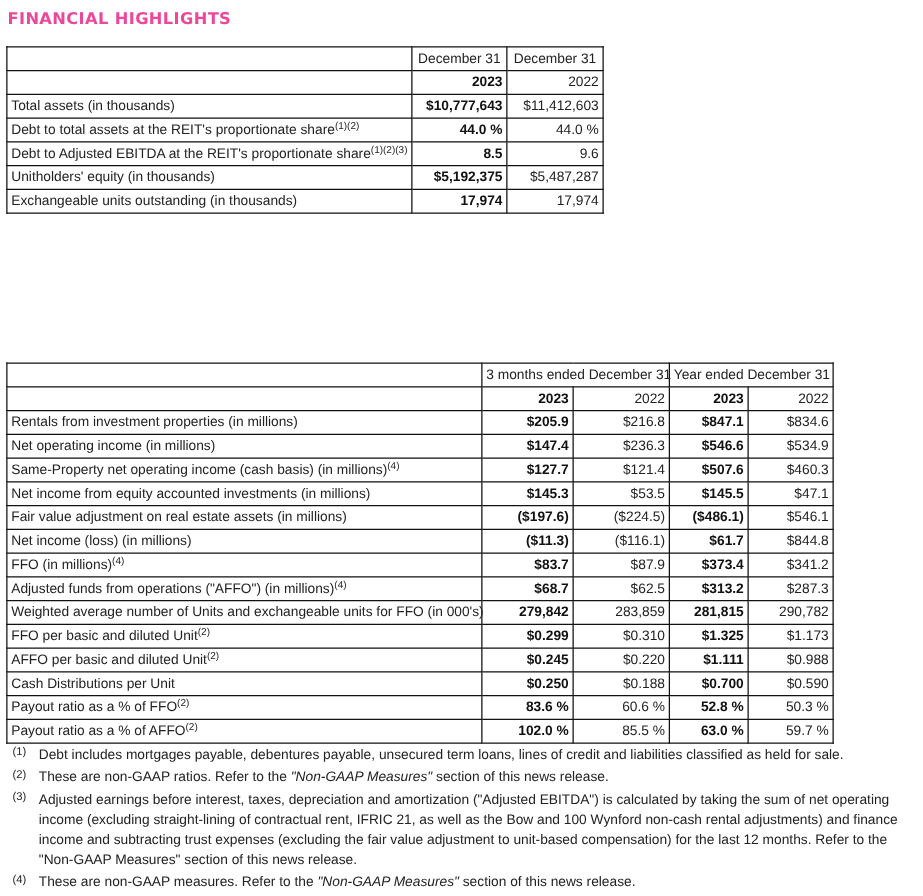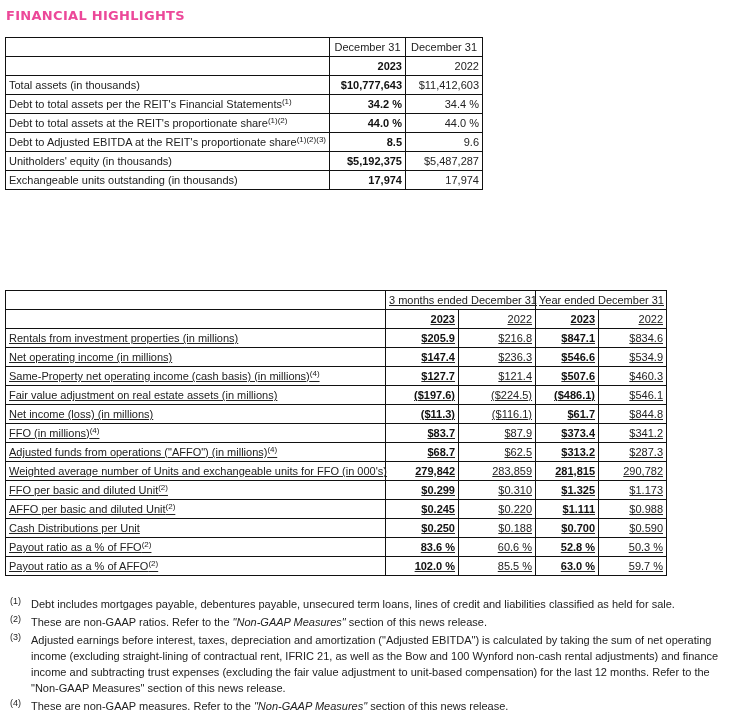--- a/index.html
+++ b/index.html
@@ -15,21 +15,21 @@
   table { border-collapse: collapse; position: absolute; table-layout: fixed; }
   td {
     border: 1px solid #111; padding: 0 3px; height: 18px; line-height: 18px;
     white-space: nowrap; font-size: 11px; color: #222;
   }
   td.num { text-align: right; }
   td.hdr { text-align: center; }
   td.b { font-weight: bold; color: #111; }
   sup { font-size: 8px; vertical-align: 4px; line-height: 0; }
   #t1 { left: 5px; top: 37px; width: 477px; }
-  #t2 { left: 5px; top: 290px; width: 661px; text-decoration: underline; }
+  #t2 { left: 5px; top: 290px; width: 661px; }
   .notes { position: absolute; left: 10px; top: 596px; width: 720px; }
   .note { display: flex; font-size: 11px; line-height: 16px; color: #222; margin-bottom: 2px; }
   .note .mk { width: 21px; flex: none; font-size: 9px; position: relative; top: -3px; }
   .note .tx { flex: 1; }
   .note i { font-style: italic; }
 </style>
 </head>
 <body>
 
 <div class="title">FINANCIAL HIGHLIGHTS</div>
@@ -48,25 +48,20 @@
       </tr>
       <tr>
         <td></td>
         <td class="num b">2023</td>
         <td class="num">2022</td>
       </tr>
       <tr>
         <td><span>Total assets (in thousands)</span></td>
         <td class="num b">$10,777,643</td>
         <td class="num">$11,412,603</td>
-      </tr>
-      <tr>
-        <td><span>Debt to total assets per the REIT's Financial Statements</span><sup>(1)</sup></td>
-        <td class="num b">34.2 %</td>
-        <td class="num">34.4 %</td>
       </tr>
       <tr>
         <td><span>Debt to total assets at the REIT's proportionate share</span><sup>(1)(2)</sup></td>
         <td class="num b">44.0 %</td>
         <td class="num">44.0 %</td>
       </tr>
       <tr>
         <td><span>Debt to Adjusted EBITDA at the REIT's proportionate share</span><sup>(1)(2)(3)</sup></td>
         <td class="num b">8.5</td>
         <td class="num">9.6</td>
@@ -120,20 +115,27 @@
         <td class="num">$534.9</td>
       </tr>
       <tr>
         <td><span>Same-Property net operating income (cash basis) (in millions)</span><sup>(4)</sup></td>
         <td class="num b">$127.7</td>
         <td class="num">$121.4</td>
         <td class="num b">$507.6</td>
         <td class="num">$460.3</td>
       </tr>
       <tr>
+        <td><span>Net income from equity accounted investments (in millions)</span></td>
+        <td class="num b">$145.3</td>
+        <td class="num">$53.5</td>
+        <td class="num b">$145.5</td>
+        <td class="num">$47.1</td>
+      </tr>
+      <tr>
         <td><span>Fair value adjustment on real estate assets (in millions)</span></td>
         <td class="num b">($197.6)</td>
         <td class="num">($224.5)</td>
         <td class="num b">($486.1)</td>
         <td class="num">$546.1</td>
       </tr>
       <tr>
         <td><span>Net income (loss) (in millions)</span></td>
         <td class="num b">($11.3)</td>
         <td class="num">($116.1)</td>

